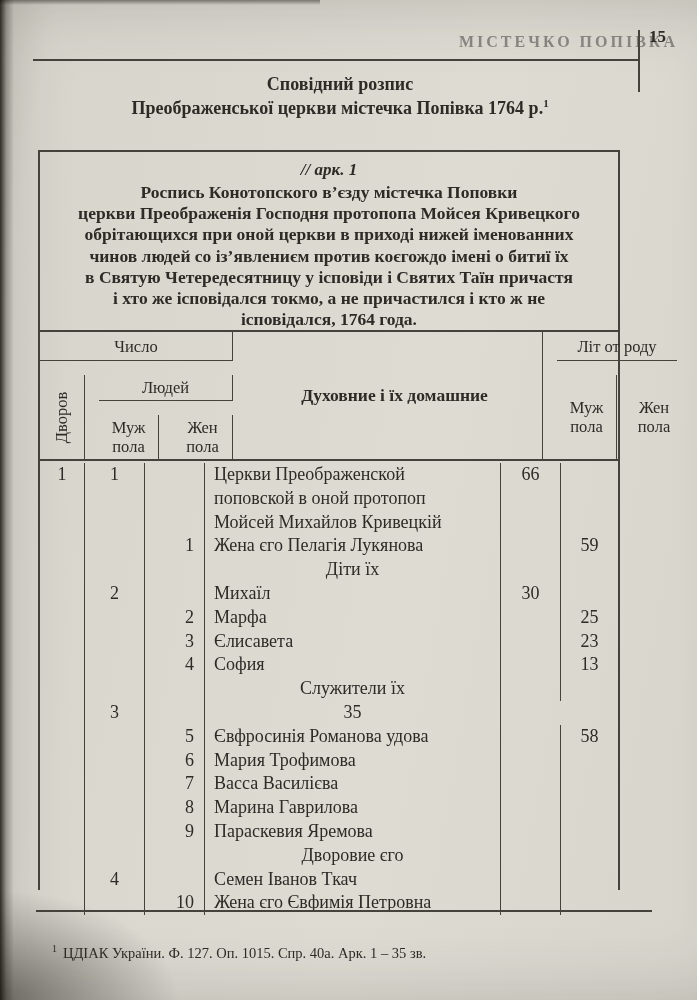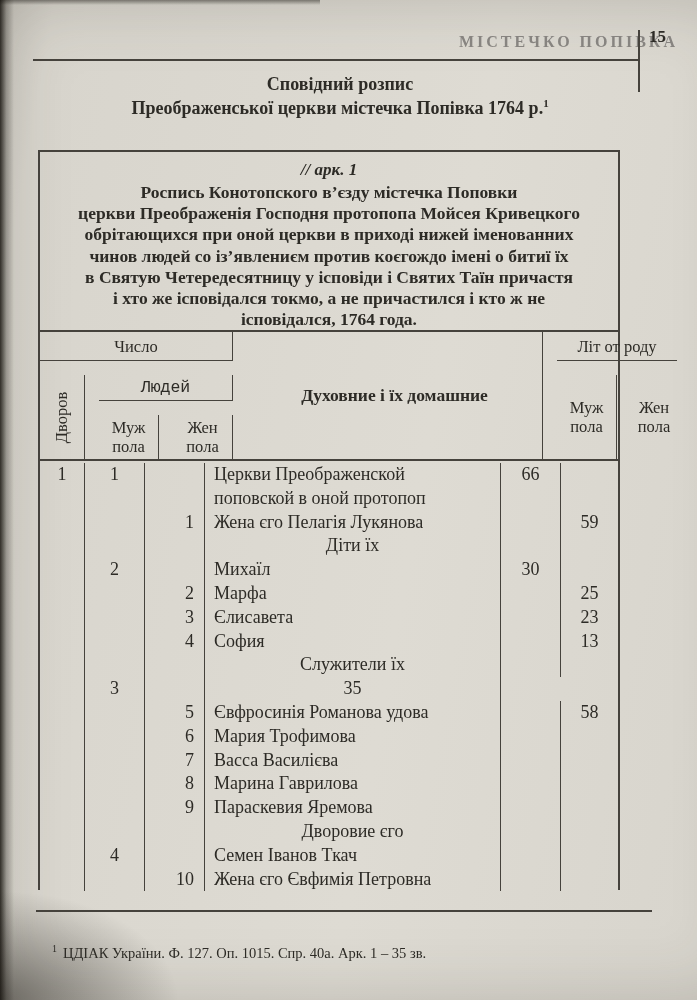--- a/index.html
+++ b/index.html
@@ -45,21 +45,21 @@
 
   .t-colhead{display:grid;grid-template-columns:45px 60px 60px 296px 60px 1fr;
     grid-template-rows:29px 26px 44px;box-sizing:content-box;border-bottom:2px solid var(--line);gap:14px;}
   .hc{display:flex;align-items:center;justify-content:center;text-align:center;
     font-size:16.5px;line-height:19px;box-sizing:border-box;}
   .hc-chislo{grid-area:1/1/2/4;border-right:1.5px solid var(--line);border-bottom:1.5px solid var(--line);}
   .hc-duh{grid-area:1/4/4/5;border-right:1.5px solid var(--line);font-weight:bold;font-size:17.5px;}
   .hc-lit{grid-area:1/5/2/7;border-bottom:1.5px solid var(--line);}
   .hc-dvorov{grid-area:2/1/4/2;border-right:1.5px solid var(--line);}
   .hc-dvorov span{transform:rotate(-90deg);white-space:nowrap;display:block;}
-  .hc-lyudey{grid-area:2/2/3/4;border-right:1.5px solid var(--line);border-bottom:1.5px solid var(--line);font-family:Liberation Mono, monospace;}
+  .hc-lyudey{grid-area:2/2/3/4;border-right:1.5px solid var(--line);border-bottom:1.5px solid var(--line);}
   .hc-muzh{grid-area:3/2/4/3;border-right:1.5px solid var(--line);}
   .hc-zhen{grid-area:3/3/4/4;border-right:1.5px solid var(--line);}
   .hc-agem{grid-area:2/5/4/6;border-right:1.5px solid var(--line);}
   .hc-agef{grid-area:2/6/4/7;}
   .wrapcell{width:46px;}
 
   .t-body{height:457px;overflow:hidden;padding-top:2px;}
   .t-row{display:grid;grid-template-columns:45px 60px 60px 296px 60px 1fr;}
   .bc{border-right:1.5px solid var(--line);font-size:18px;line-height:23.8px;
     min-height:23.8px;box-sizing:border-box;}
@@ -128,20 +128,21 @@
     </div>
 
     <div class="t-body">
         <div class="t-row">
           <div class="bc c-dvor">1</div>
           <div class="bc c-num-m">1</div>
           <div class="bc c-num-f"></div>
           <div class="bc c-name">
             <div>Церкви Преображенской</div>
             <div>поповской в оной протопоп</div>
+            <div>Мойсей Михайлов Кривецкій</div>
           </div>
           <div class="bc c-age">66</div>
           <div class="bc c-age"></div>
         </div>
         <div class="t-row">
           <div class="bc c-dvor"></div>
           <div class="bc c-num-m"></div>
           <div class="bc c-num-f">1</div>
           <div class="bc c-name">
             <div>Жена єго Пелагія Лукянова</div>

